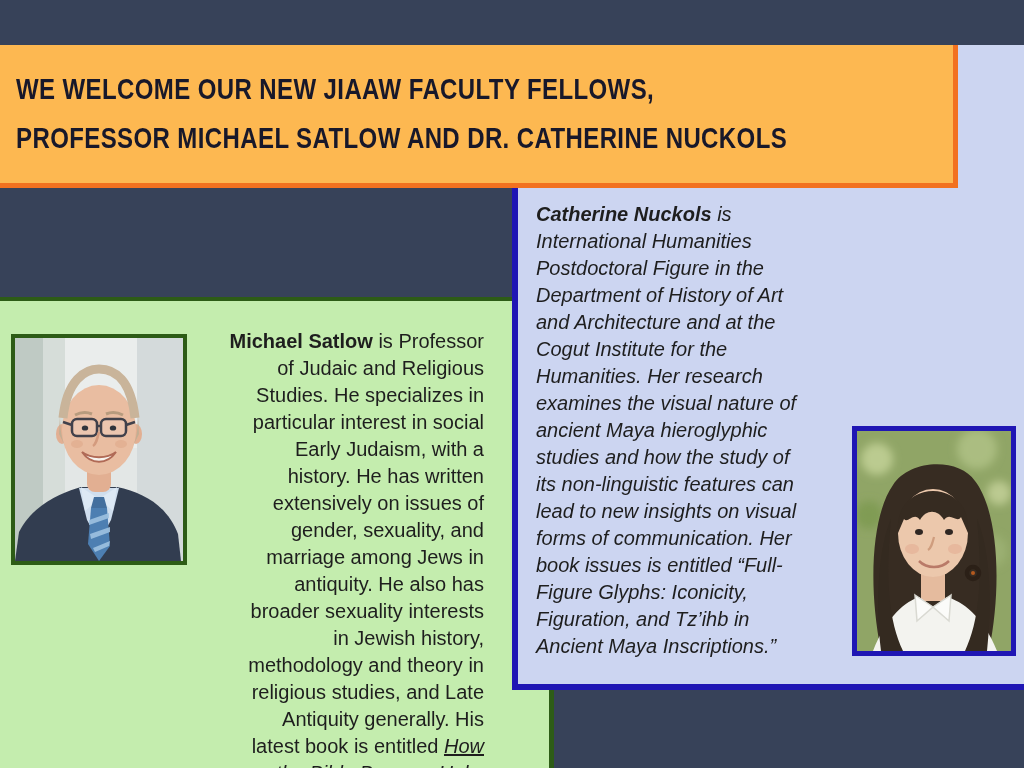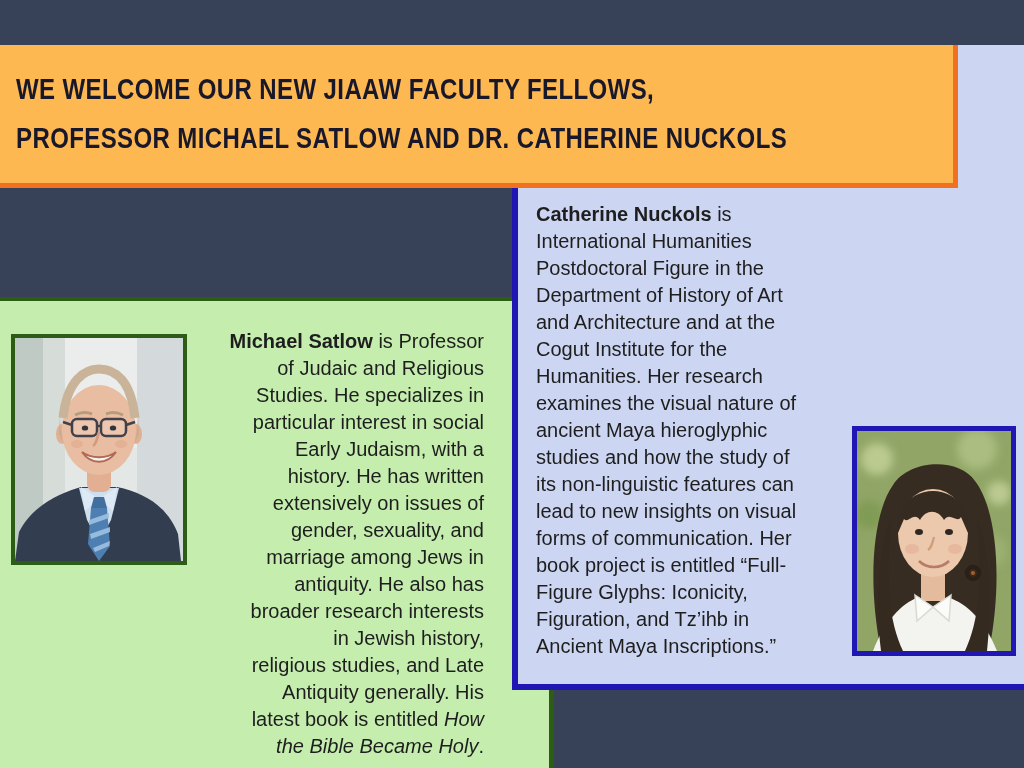--- a/index.html
+++ b/index.html
@@ -37,23 +37,23 @@
   }
   
   .photo-frame{position:absolute;box-sizing:border-box;z-index:4;}
   .photo-frame svg{display:block;width:100%;height:100%;}
   .photo-michael{left:11px;top:289px;width:176px;height:231px;border:4px solid var(--green-border,#2d5c16);}
   .photo-catherine{left:852px;top:381px;width:164px;height:230px;border:5px solid var(--lavender-border,#1f16b4);}
   
   .bio{position:absolute;z-index:4;font-size:20px;line-height:27px;color:var(--body-text,#1e1e1e);}
   .bio-line{white-space:nowrap;}
   .bio .b{font-weight:700;}
-  .bio .i{font-style:italic;}
+  .bio .i{font-style:italic;text-decoration:underline;}
   .bio-michael{left:172px;top:283px;width:312px;text-align:right;}
-  .bio-catherine{left:536px;top:156px;width:320px;text-align:left;}
+  .bio-catherine{left:536px;top:156px;width:320px;text-align:left;font-style:italic;}
 </style>
 </head>
 <body>
 
 <div class="stage">
 
   <div class="green-panel"></div>
   <div class="lavender-panel"></div>
 
   <div class="banner">
@@ -110,22 +110,23 @@
       <div class="bio-line"><span class="b">Michael Satlow</span><span> is Professor</span></div>
       <div class="bio-line"><span>of Judaic and Religious</span></div>
       <div class="bio-line"><span>Studies. He specializes in</span></div>
       <div class="bio-line"><span>particular interest in social</span></div>
       <div class="bio-line"><span>Early Judaism, with a</span></div>
       <div class="bio-line"><span>history. He has written</span></div>
       <div class="bio-line"><span>extensively on issues of</span></div>
       <div class="bio-line"><span>gender, sexuality, and</span></div>
       <div class="bio-line"><span>marriage among Jews in</span></div>
       <div class="bio-line"><span>antiquity. He also has</span></div>
-      <div class="bio-line"><span>broader research interests</span></div>
+      <div class="bio-line"><span>broader sexuality interests</span></div>
       <div class="bio-line"><span>in Jewish history,</span></div>
+      <div class="bio-line"><span>methodology and theory in</span></div>
       <div class="bio-line"><span>religious studies, and Late</span></div>
       <div class="bio-line"><span>Antiquity generally. His</span></div>
       <div class="bio-line"><span>latest book is entitled </span><span class="i">How</span></div>
       <div class="bio-line"><span class="i">the Bible Became Holy</span><span>.</span></div>
     </div>
 
   <div class="photo-frame photo-catherine" title="Portrait of Catherine Nuckols">
     <svg viewBox="0 0 154 220" preserveAspectRatio="none">
       <defs>
         <filter id="soft" x="-40%" y="-40%" width="180%" height="180%">
@@ -175,19 +176,19 @@
       <div class="bio-line"><span>Department of History of Art</span></div>
       <div class="bio-line"><span>and Architecture and at the</span></div>
       <div class="bio-line"><span>Cogut Institute for the</span></div>
       <div class="bio-line"><span>Humanities. Her research</span></div>
       <div class="bio-line"><span>examines the visual nature of</span></div>
       <div class="bio-line"><span>ancient Maya hieroglyphic</span></div>
       <div class="bio-line"><span>studies and how the study of</span></div>
       <div class="bio-line"><span>its non-linguistic features can</span></div>
       <div class="bio-line"><span>lead to new insights on visual</span></div>
       <div class="bio-line"><span>forms of communication. Her</span></div>
-      <div class="bio-line"><span>book project is entitled “Full-</span></div>
+      <div class="bio-line"><span>book issues is entitled “Full-</span></div>
       <div class="bio-line"><span>Figure Glyphs: Iconicity,</span></div>
       <div class="bio-line"><span>Figuration, and Tz’ihb in</span></div>
       <div class="bio-line"><span>Ancient Maya Inscriptions.”</span></div>
     </div>
 
 </div>
 
 </body></html>

